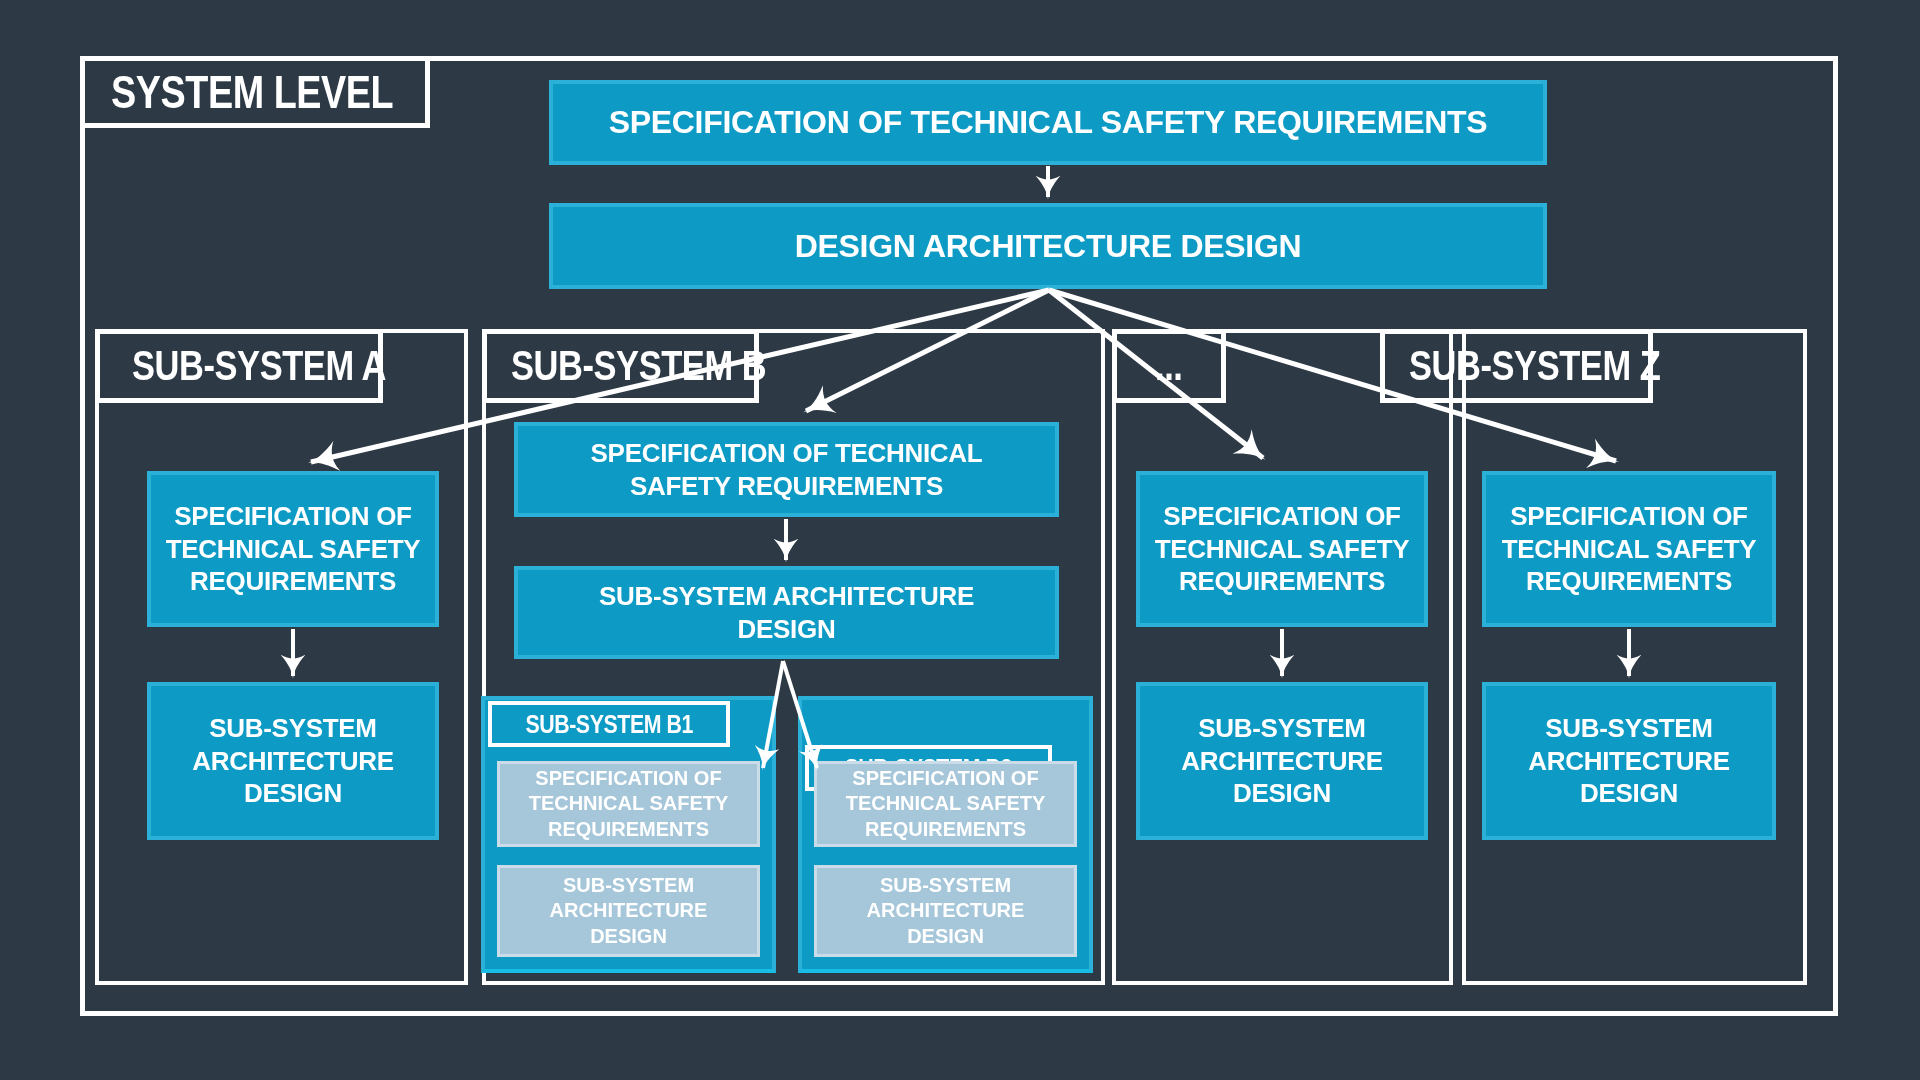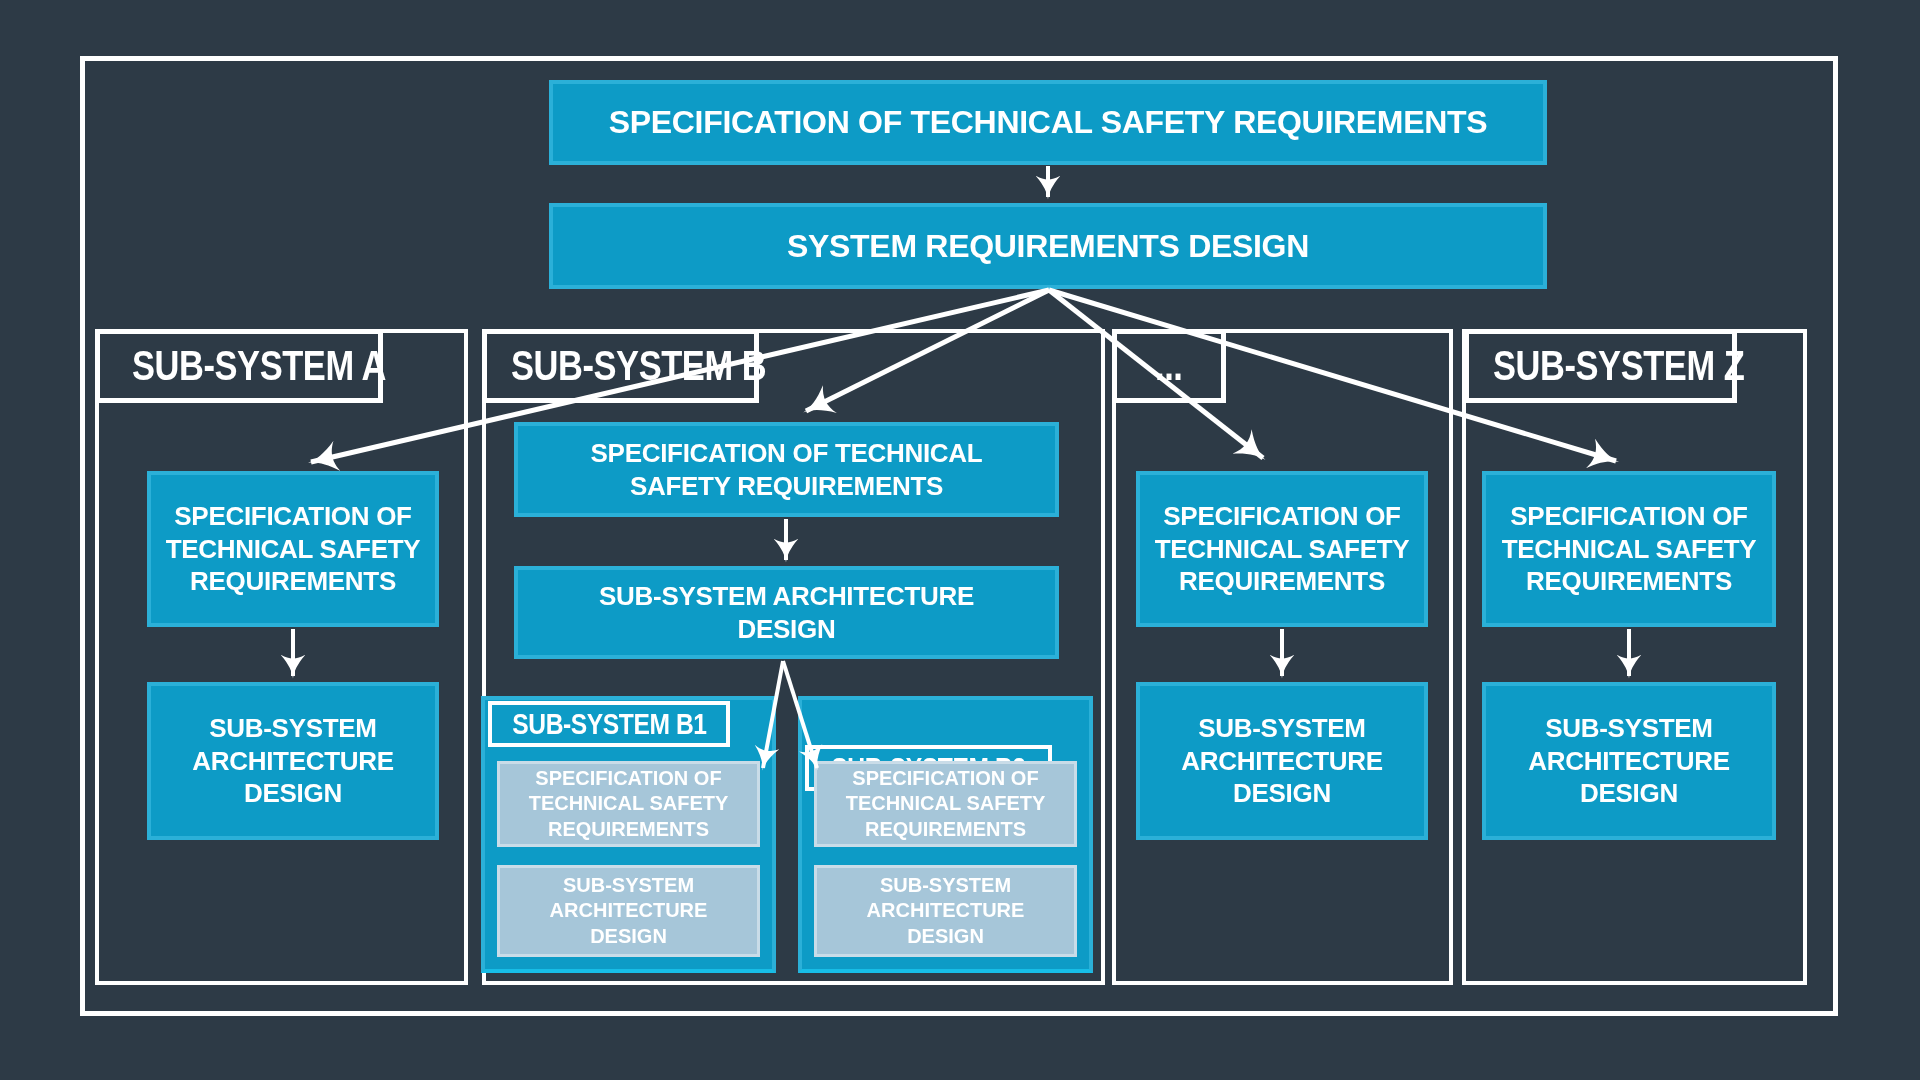--- a/index.html
+++ b/index.html
@@ -14,37 +14,40 @@
   .child{background:#0d9bc6;border:4px solid #2bb0d8;border-bottom-color:#17bde6;}
   .childlabel{border:4px solid #ffffff;color:#ffffff;display:flex;align-items:center;justify-content:center;font-weight:700;}
   .light{background:#a6c6d9;border:3px solid #c9dce8;color:#ffffff;display:flex;align-items:center;
          justify-content:center;text-align:center;font-weight:700;}
   .cond{display:inline-block;white-space:nowrap;transform:scaleX(0.82);transform-origin:left center;letter-spacing:-0.5px;}
   .condc{display:inline-block;white-space:nowrap;transform:scaleX(0.82);transform-origin:center center;letter-spacing:-0.5px;}
   .f-syslabel{font-size:46px;}
   .f-panellabel{font-size:42px;}
   .f-topbox{font-size:32px;letter-spacing:-0.3px;}
   .f-colbox{font-size:26px;line-height:1.25;letter-spacing:-0.3px;}
-  .f-childlabel{font-size:30px;}
+  .f-childlabel{font-size:26px;}
   .f-lightbox{font-size:20px;line-height:1.28;}
   svg.arrows{position:absolute;left:0;top:0;pointer-events:none;}
 </style>
 </head>
 <body>
 
 <div class="canvas">
 
   <div class="abs outer" style="left:80px;top:56px;width:1758px;height:960px;"></div>
 
+  <div class="abs wlabel f-syslabel" style="left:80px;top:56px;width:350px;height:72px;padding-left:26px;">
+    <span class="cond">SYSTEM LEVEL</span>
+  </div>
 
   <div class="abs cyan f-topbox" style="left:549px;top:80px;width:998px;height:85px;">
     <span>SPECIFICATION OF TECHNICAL SAFETY REQUIREMENTS</span>
   </div>
   <div class="abs cyan f-topbox" style="left:549px;top:203px;width:998px;height:86px;">
-    <span>SYSTEM REQUIREMENTS DESIGN</span>
+    <span>DESIGN ARCHITECTURE DESIGN</span>
   </div>
 
   <div class="abs panel" style="left:95px;top:329px;width:373px;height:656px;"></div>
   <div class="abs wlabel f-panellabel" style="left:95px;top:329px;width:288px;height:74px;padding-left:32px;">
     <span class="cond">SUB-SYSTEM A</span>
   </div>
   <div class="abs cyan f-colbox" style="left:147px;top:471px;width:292px;height:156px;padding:0 6px;">
     <span>SPECIFICATION OF TECHNICAL SAFETY REQUIREMENTS</span>
   </div>
   <div class="abs cyan f-colbox" style="left:147px;top:682px;width:292px;height:158px;padding:0 40px;">
@@ -89,21 +92,21 @@
     <span class="condc">...</span>
   </div>
   <div class="abs cyan f-colbox" style="left:1136px;top:471px;width:292px;height:156px;padding:0 6px;">
     <span>SPECIFICATION OF TECHNICAL SAFETY REQUIREMENTS</span>
   </div>
   <div class="abs cyan f-colbox" style="left:1136px;top:682px;width:292px;height:158px;padding:0 40px;">
     <span>SUB-SYSTEM ARCHITECTURE DESIGN</span>
   </div>
 
   <div class="abs panel" style="left:1462px;top:329px;width:345px;height:656px;"></div>
-  <div class="abs wlabel f-panellabel" style="left:1464px;top:329px;width:273px;height:74px;padding-left:24px;">
+  <div class="abs wlabel f-panellabel" style="left:1380px;top:329px;width:273px;height:74px;padding-left:24px;">
     <span class="cond">SUB-SYSTEM Z</span>
   </div>
   <div class="abs cyan f-colbox" style="left:1482px;top:471px;width:294px;height:156px;padding:0 6px;">
     <span>SPECIFICATION OF TECHNICAL SAFETY REQUIREMENTS</span>
   </div>
   <div class="abs cyan f-colbox" style="left:1482px;top:682px;width:294px;height:158px;padding:0 40px;">
     <span>SUB-SYSTEM ARCHITECTURE DESIGN</span>
   </div>
 
   <svg class="arrows" width="1920" height="1080" viewBox="0 0 1920 1080">

